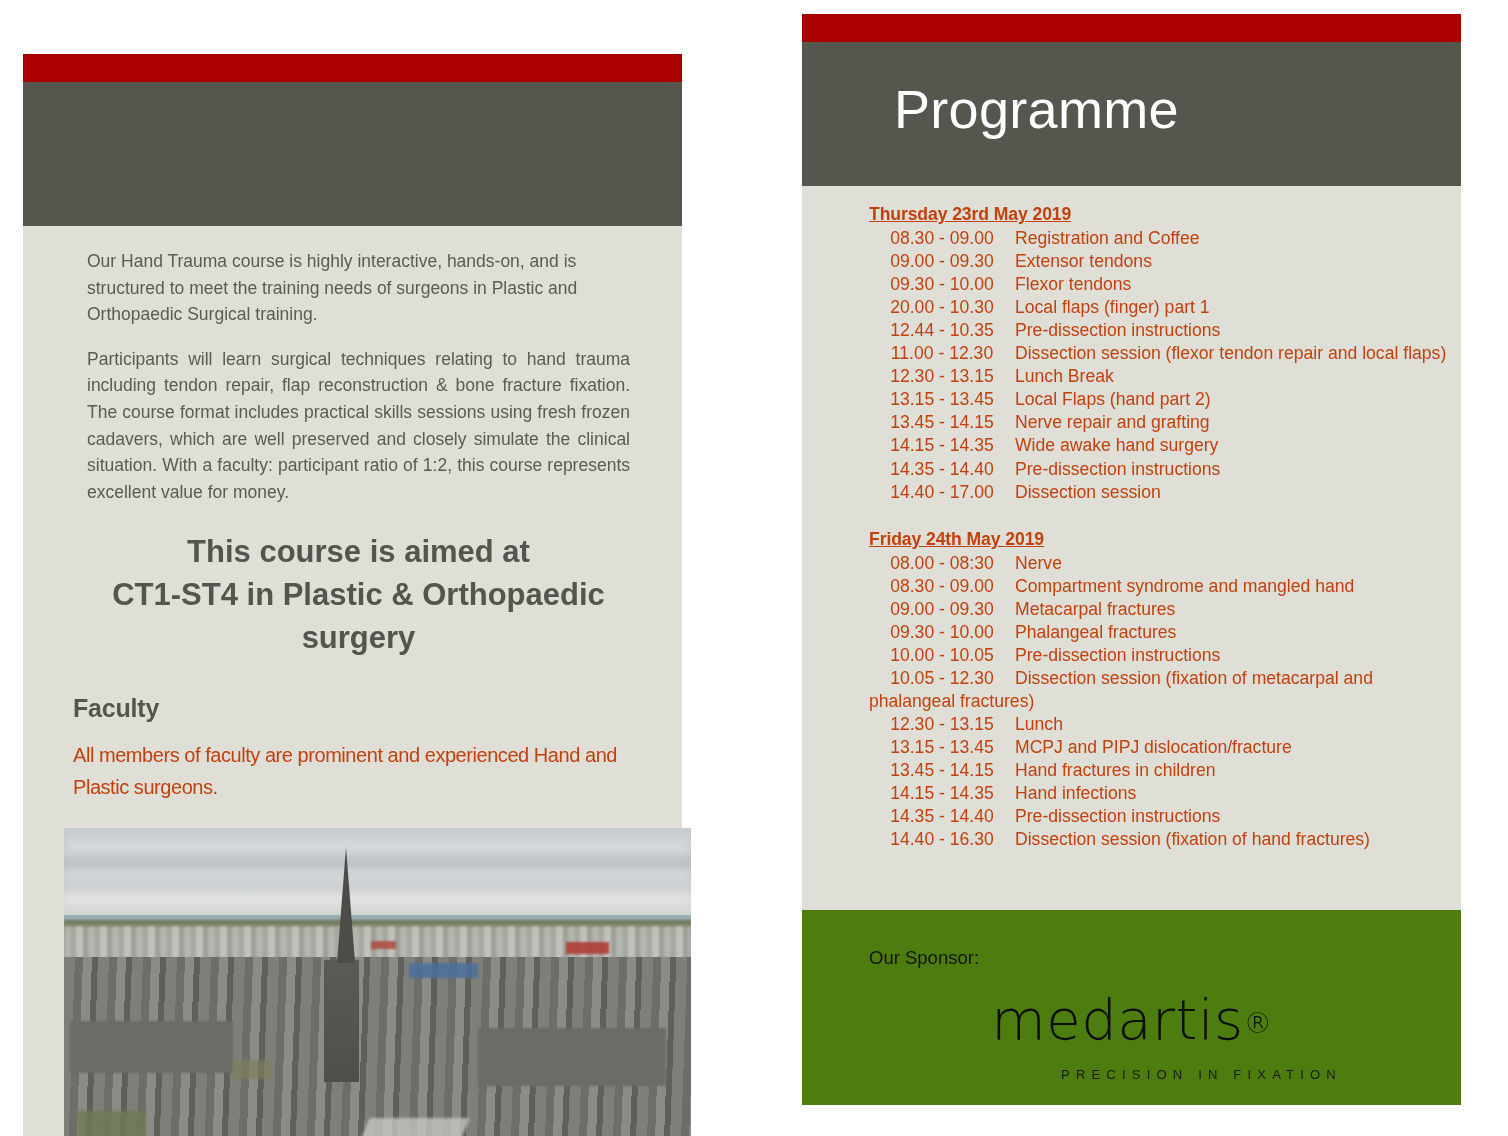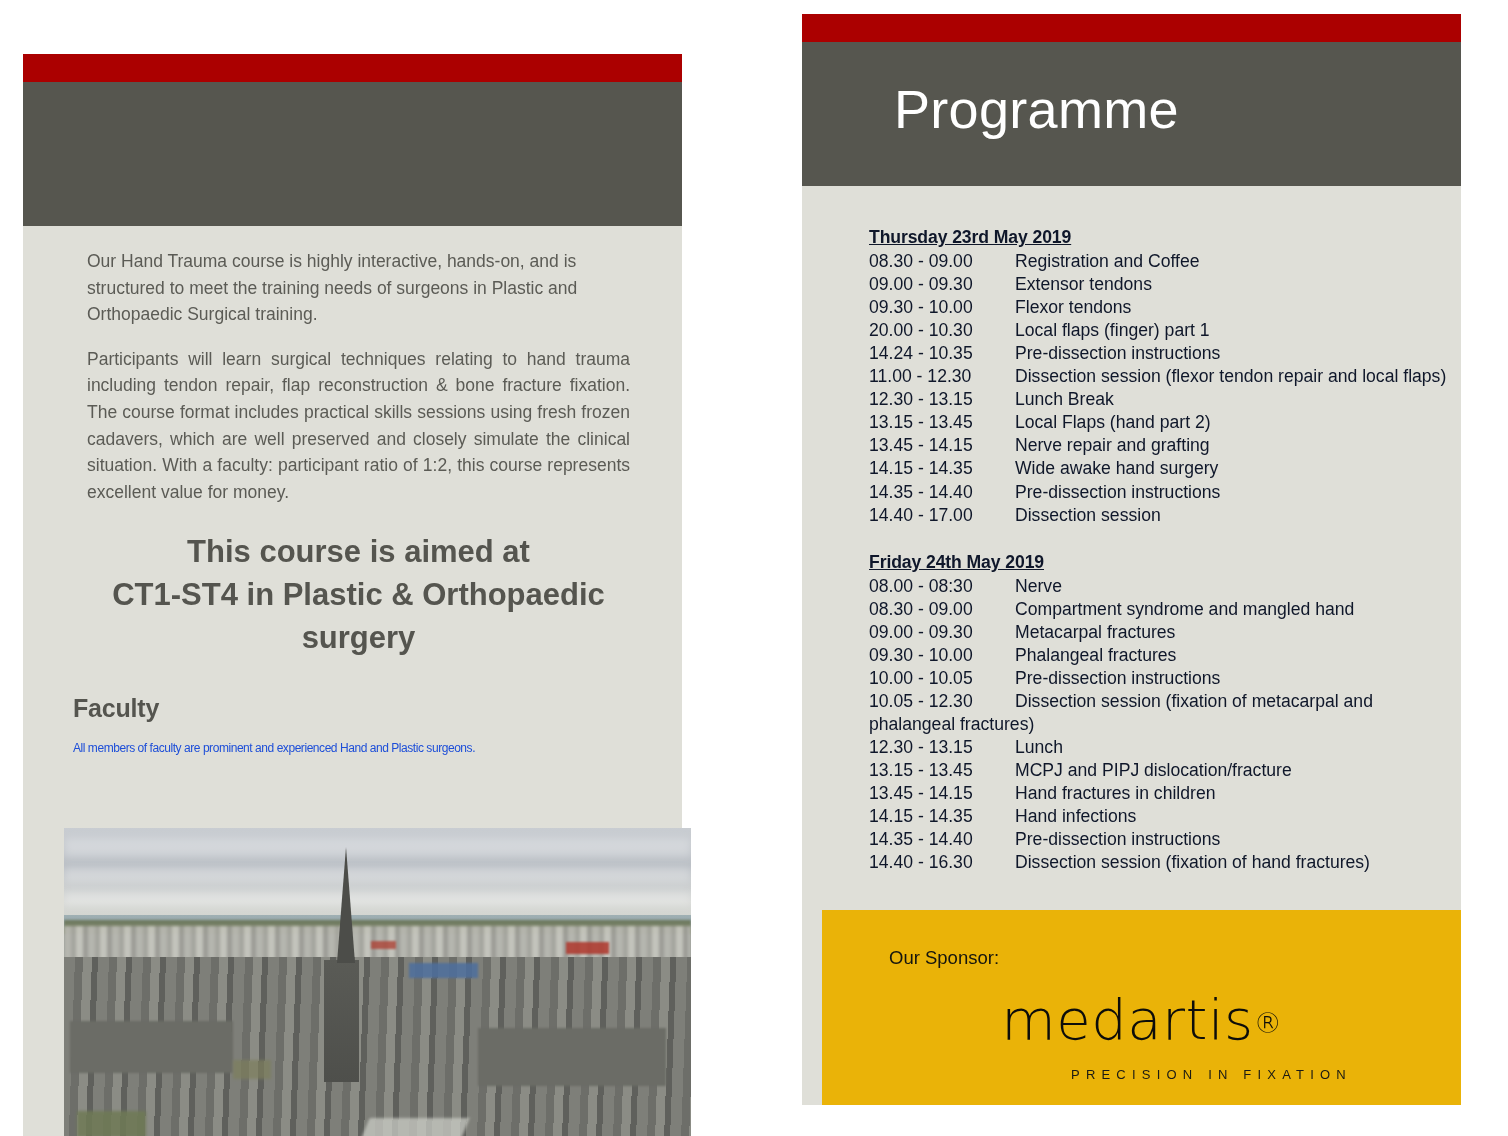--- a/index.html
+++ b/index.html
@@ -64,22 +64,22 @@
     padding: 0 8px;
   }
   .faculty-heading {
     color: #55554f;
     font-size: 25px;
     font-weight: bold;
     margin: 34px 0 0 -14px;
     letter-spacing: -0.2px;
   }
   .faculty-text {
-    color: #1d4ed8;
-    font-size: 12px;
+    color: #c2410c;
+    font-size: 20px;
     line-height: 1.62;
     margin: 16px 0 0 -14px;
     letter-spacing: -0.45px;
   }
 
   
   .photo-wrap {
     position: absolute;
     left: 41px;
     top: 774px;
@@ -235,54 +235,54 @@
     position: absolute;
     left: 92px;
     top: 36px;
     color: #ffffff;
     font-size: 54px;
     font-weight: normal;
     margin: 0;
     letter-spacing: 0.3px;
   }
   .schedule {
-    padding: 40px 14px 0 67px;
-    color: #0f172a;
+    padding: 17px 14px 0 67px;
+    color: #c2410c;
     font-size: 17.6px;
     line-height: 1.31;
   }
   .day-heading {
     font-weight: bold;
     text-decoration: underline;
     margin: 0 0 1px 0;
     letter-spacing: -0.1px;
   }
   .day-gap {
     height: 24px;
   }
   .sched-row {
     display: block;
     white-space: normal;
   }
   .sched-time {
     display: inline-block;
     width: 146px;
     vertical-align: top;
+    text-align: center;
   }
   .sched-desc {
     display: inline;
   }
   .sponsor-band {
     position: absolute;
     left: 0;
     right: 0;
     top: 896px;
     bottom: 0;
-    background: #eab308;
-    margin-left: 20px;
+    background: #4d7c0f;
   }
   .sponsor-label {
     position: absolute;
     left: 67px;
     top: 37px;
     color: #15150f;
     font-size: 18.5px;
   }
   .logo-wrap {
     position: absolute;
@@ -371,21 +371,21 @@
   <div class="panel-headerband">
     <h1 class="programme-title">Programme</h1>
   </div>
 
   <div class="schedule" id="schedule-root">
       <div class="day-heading">Thursday 23rd May 2019</div>
       <div class="sched-row"><span class="sched-time">08.30 - 09.00</span><span class="sched-desc">Registration and Coffee</span></div>
       <div class="sched-row"><span class="sched-time">09.00 - 09.30</span><span class="sched-desc">Extensor tendons</span></div>
       <div class="sched-row"><span class="sched-time">09.30 - 10.00</span><span class="sched-desc">Flexor tendons</span></div>
       <div class="sched-row"><span class="sched-time">20.00 - 10.30</span><span class="sched-desc">Local flaps (finger) part 1</span></div>
-      <div class="sched-row"><span class="sched-time">14.24 - 10.35</span><span class="sched-desc">Pre-dissection instructions</span></div>
+      <div class="sched-row"><span class="sched-time">12.44 - 10.35</span><span class="sched-desc">Pre-dissection instructions</span></div>
       <div class="sched-row"><span class="sched-time">11.00 - 12.30</span><span class="sched-desc">Dissection session (flexor tendon repair and local flaps)</span></div>
       <div class="sched-row"><span class="sched-time">12.30 - 13.15</span><span class="sched-desc">Lunch Break</span></div>
       <div class="sched-row"><span class="sched-time">13.15 - 13.45</span><span class="sched-desc">Local Flaps (hand part 2)</span></div>
       <div class="sched-row"><span class="sched-time">13.45 - 14.15</span><span class="sched-desc">Nerve repair and grafting</span></div>
       <div class="sched-row"><span class="sched-time">14.15 - 14.35</span><span class="sched-desc">Wide awake hand surgery</span></div>
       <div class="sched-row"><span class="sched-time">14.35 - 14.40</span><span class="sched-desc">Pre-dissection instructions</span></div>
       <div class="sched-row"><span class="sched-time">14.40 - 17.00</span><span class="sched-desc">Dissection session</span></div>
       <div class="day-gap"></div>
       <div class="day-heading">Friday 24th May 2019</div>
       <div class="sched-row"><span class="sched-time">08.00 - 08:30</span><span class="sched-desc">Nerve</span></div>

